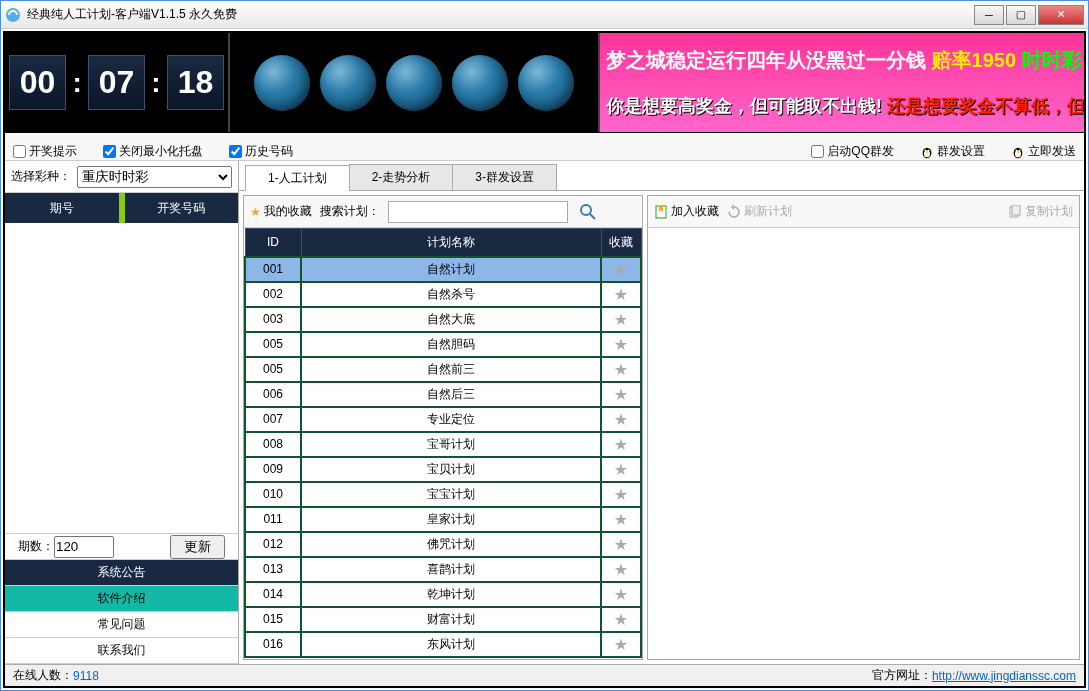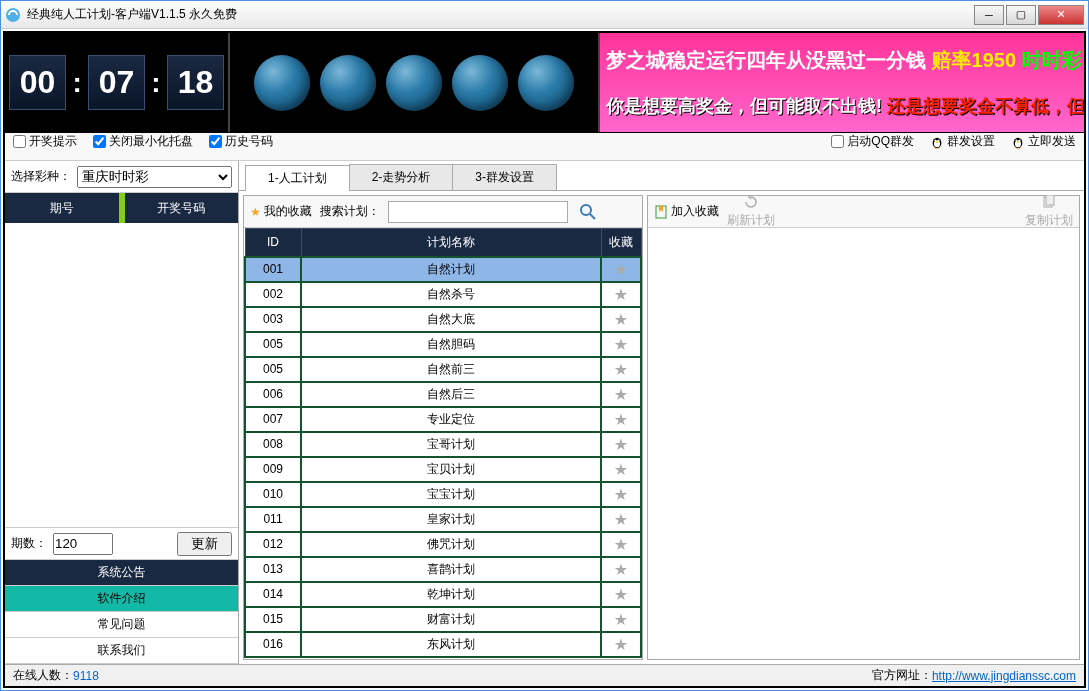--- a/index.html
+++ b/index.html
@@ -27,39 +27,39 @@
 .ball { width: 56px; height: 56px; border-radius: 50%; background: radial-gradient(circle at 35% 30%, #7bb8d8 0%, #2a7aa8 40%, #0d4d72 100%); box-shadow: inset -4px -4px 10px rgba(0,0,0,0.4); }
 
 .banner-box { flex: 1; background: linear-gradient(#ff3399, #ff66cc); color: #fff; display: flex; flex-direction: column; justify-content: space-around; padding: 4px 6px; overflow: hidden; }
 .banner-line1 { font-size: 20px; font-weight: bold; white-space: nowrap; }
 .banner-line1 .y { color: #ffee00; }
 .banner-line1 .g { color: #00ff00; }
 .banner-line2 { font-size: 18px; font-weight: bold; white-space: nowrap; color: #ffee00; text-shadow: 1px 1px 0 #000; }
 .banner-line2 .w { color: #fff; }
 .banner-line2 .r { color: #ff2200; }
 
-.options-row { height: 28px; border-bottom: 1px solid #ccc; display: flex; align-items: flex-start; padding: 0 8px; gap: 16px; background: #f8f8f8; }
+.options-row { height: 28px; border-bottom: 1px solid #ccc; display: flex; align-items: flex-end; padding: 0 8px; gap: 26px; background: #f8f8f8; }
 .options-row .spacer { flex: 1; }
 .options-row label { display: flex; align-items: center; gap: 3px; cursor: pointer; }
 .penguin { width: 14px; height: 14px; display: inline-block; }
 .link-btn { color: #000; cursor: pointer; display: flex; align-items: center; gap: 3px; }
 
 .main-row { flex: 1; display: flex; overflow: hidden; }
 
 .left-col { width: 234px; border-right: 1px solid #aaa; display: flex; flex-direction: column; background: #fff; }
 .lottery-select-row { height: 32px; display: flex; align-items: center; padding: 0 6px; gap: 6px; border-bottom: 1px solid #ccc; }
 .lottery-select-row select { flex: 1; height: 22px; }
 
 .issue-header { height: 30px; display: flex; background: #1a2942; color: #fff; }
 .issue-header div { flex: 1; display: flex; align-items: center; justify-content: center; border-right: 6px solid #84cc16; }
 .issue-header div:last-child { border-right: none; }
 
 .issue-list { flex: 1; background: #fff; }
 
-.period-row { height: 32px; display: flex; align-items: center; padding: 0 6px; gap: 6px; border-top: 1px solid #ccc; }
+.period-row { height: 26px; display: flex; align-items: center; padding: 0 13px; gap: 0; border-top: 1px solid #ccc; }
 .period-row input[type=number] { width: 60px; height: 22px; }
 .period-row button { height: 24px; padding: 0 12px; }
 
 .nav-list { border-top: 1px solid #ccc; }
 .nav-item { height: 26px; display: flex; align-items: center; justify-content: center; border-bottom: 1px solid #ccc; cursor: pointer; }
 .nav-item.active-dark { background: #1a2942; color: #fff; }
 .nav-item.active-blue { background: #14b8a6; }
 
 .right-col { flex: 1; display: flex; flex-direction: column; }
 .tabs-row { height: 30px; display: flex; align-items: flex-end; padding: 4px 6px 0 6px; gap: 0; border-bottom: 1px solid #aaa; }
@@ -67,21 +67,21 @@
 .tab.active { background: #fff; position: relative; top: 1px; }
 
 .panel-row { flex: 1; display: flex; padding: 4px; gap: 4px; overflow: hidden; }
 .plan-panel { flex: 0 0 400px; border: 1px solid #aaa; display: flex; flex-direction: column; }
 .detail-panel { flex: 1; border: 1px solid #aaa; display: flex; flex-direction: column; }
 
 .toolbar { height: 32px; border-bottom: 1px solid #ccc; display: flex; align-items: center; padding: 0 6px; gap: 8px; background: #f8f8f8; }
 .toolbar .fav-btn { display: flex; align-items: center; gap: 3px; cursor: pointer; }
 .toolbar input[type=text] { height: 22px; width: 180px; border: 1px solid #aaa; padding: 0 4px; }
 .toolbar .search-btn { width: 24px; height: 24px; display: flex; align-items: center; justify-content: center; cursor: pointer; }
-.toolbar .disabled { color: #aaa; flex-direction: column; }
+.toolbar .disabled { color: #aaa; }
 .toolbar .toolbar-spacer { flex: 1; }
 
 .table-wrap { flex: 1; overflow-y: scroll; overflow-x: hidden; position: relative; }
 .plan-table { width: 100%; border-collapse: collapse; table-layout: fixed; }
 .plan-table th { background: #1a2942; color: #fff; height: 28px; border: 1px solid #3a5070; font-weight: normal; }
 .plan-table td { height: 25px; border: 2px solid #14532d; text-align: center; }
 .plan-table tr.sel td { background: #8eb7e8; }
 .col-id { width: 56px; }
 .col-fav { width: 40px; }
 .star { color: #aaa; font-size: 16px; cursor: pointer; }

